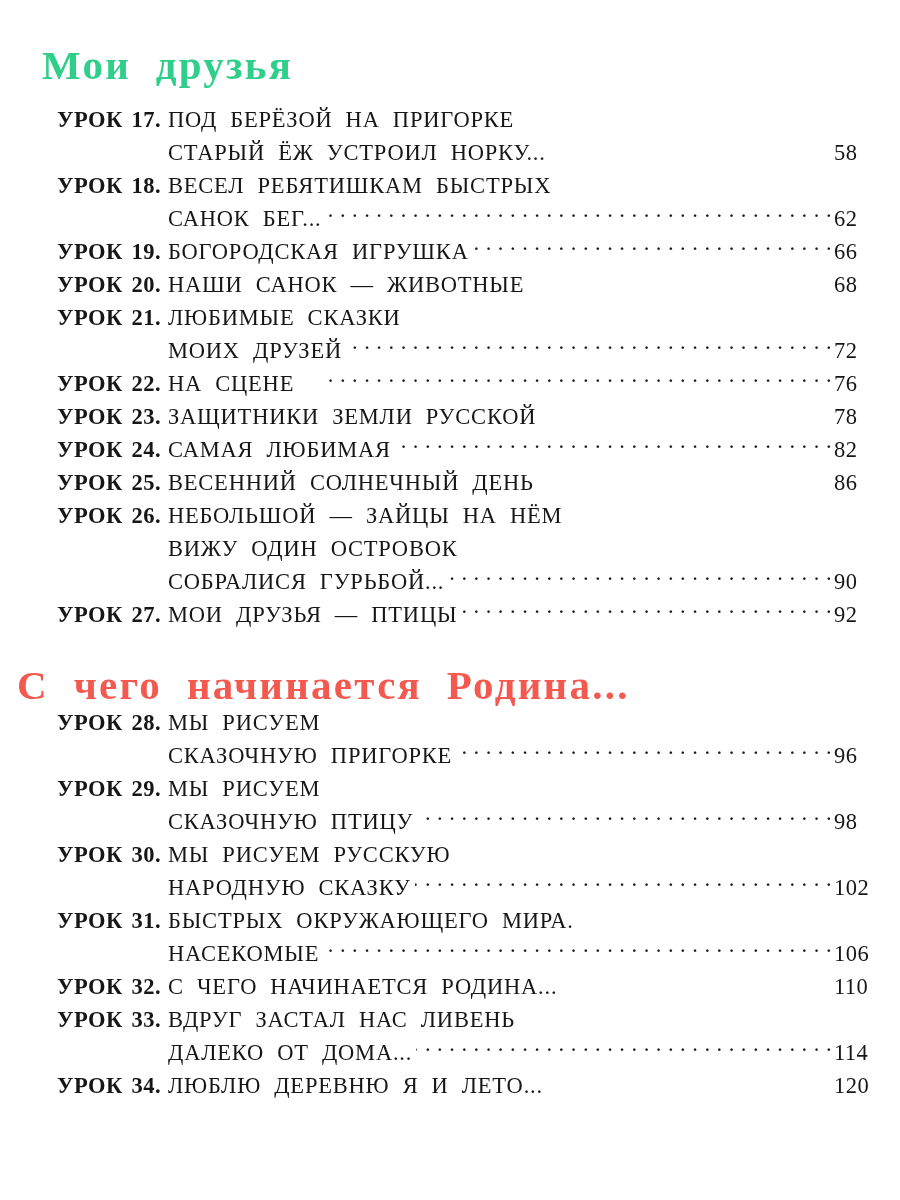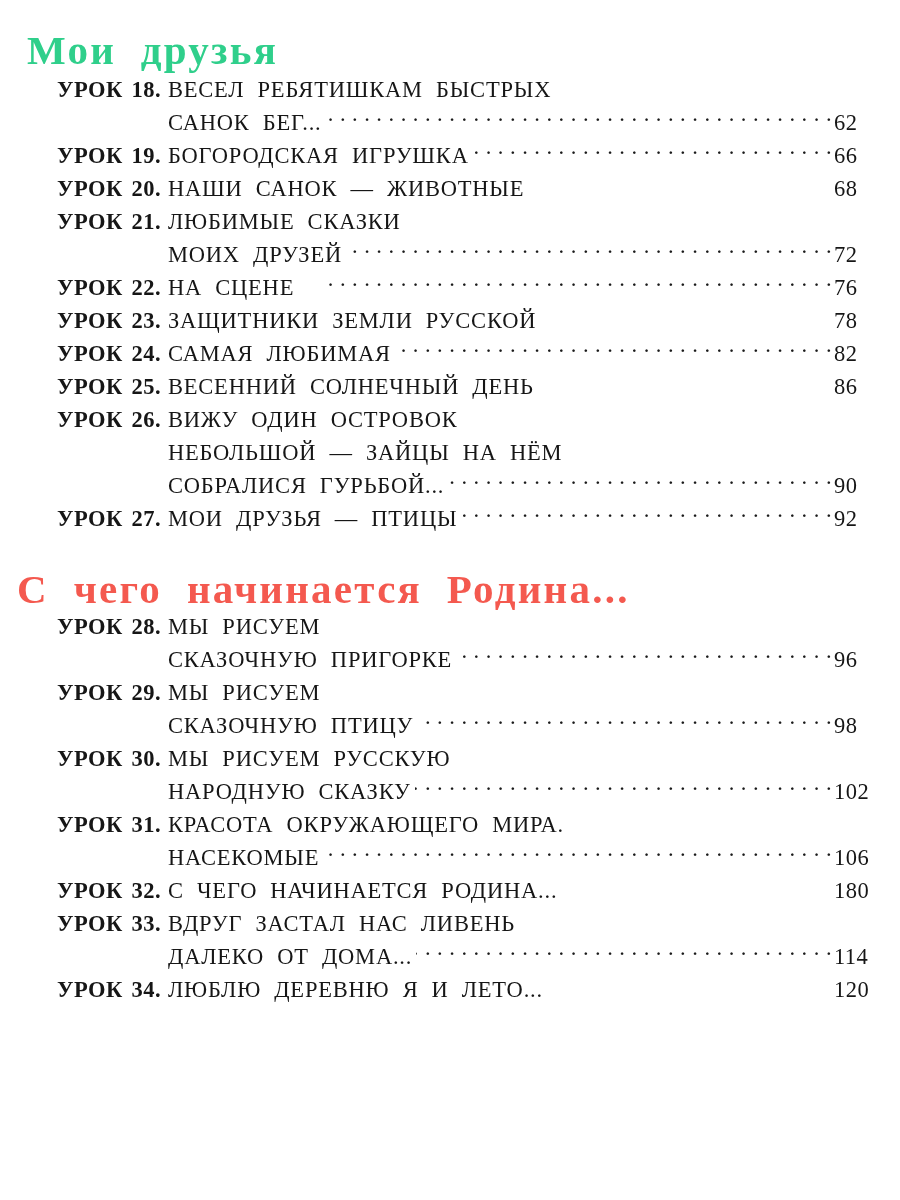--- a/index.html
+++ b/index.html
@@ -29,21 +29,21 @@
   .section-heading {
     font-weight: bold;
     letter-spacing: 0.055em;
     word-spacing: 0.30em;
     white-space: nowrap;
     line-height: 1;
   }
   .section-heading.green {
     color: #2fcf8b;
     font-size: 41px;
-    margin: 2px;
+    margin: 17px;
     padding: 28px 0 0 25px;
   }
   .section-heading.red {
     color: #f4594f;
     font-size: 41px;
     margin: 0;
     padding: 34px 0 0 17px;
   }
 
   
@@ -117,20 +117,35 @@
   .page-num.empty { visibility: hidden; }
 </style>
 </head>
 <body>
 
 <div class="page">
 
   <h2 class="section-heading green" style="color: rgb(47, 207, 139);">Мои друзья</h2>
   <ul class="toc" id="toc-list-0">
       <li class="toc-entry">
+        <div class="entry-label">УРОК 17.</div>
+        <div class="entry-body">
+          <div class="title-line">
+            <span class="title-text">ПОД БЕРЁЗОЙ НА ПРИГОРКЕ</span>
+            <span class="leader none"></span>
+            <span class="page-num empty">58</span>
+          </div>
+          <div class="title-line">
+            <span class="title-text">СТАРЫЙ ЁЖ УСТРОИЛ НОРКУ...</span>
+            <span class="leader none"></span>
+            <span class="page-num">58</span>
+          </div>
+        </div>
+      </li>
+      <li class="toc-entry">
         <div class="entry-label">УРОК 18.</div>
         <div class="entry-body">
           <div class="title-line">
             <span class="title-text">ВЕСЕЛ РЕБЯТИШКАМ БЫСТРЫХ</span>
             <span class="leader none"></span>
             <span class="page-num empty">62</span>
           </div>
           <div class="title-line">
             <span class="title-text">САНОК БЕГ...</span>
             <span class="leader"></span>
@@ -210,26 +225,26 @@
             <span class="title-text">ВЕСЕННИЙ СОЛНЕЧНЫЙ ДЕНЬ</span>
             <span class="leader none"></span>
             <span class="page-num">86</span>
           </div>
         </div>
       </li>
       <li class="toc-entry">
         <div class="entry-label">УРОК 26.</div>
         <div class="entry-body">
           <div class="title-line">
+            <span class="title-text">НЕБОЛЬШОЙ — ЗАЙЦЫ НА НЁМ</span>
+            <span class="leader none"></span>
+            <span class="page-num empty">90</span>
+          </div>
+          <div class="title-line">
             <span class="title-text">ВИЖУ ОДИН ОСТРОВОК</span>
-            <span class="leader none"></span>
-            <span class="page-num empty">90</span>
-          </div>
-          <div class="title-line">
-            <span class="title-text">НЕБОЛЬШОЙ — ЗАЙЦЫ НА НЁМ</span>
             <span class="leader none"></span>
             <span class="page-num empty">90</span>
           </div>
           <div class="title-line">
             <span class="title-text">СОБРАЛИСЯ ГУРЬБОЙ...</span>
             <span class="leader"></span>
             <span class="page-num">90</span>
           </div>
         </div>
       </li>
@@ -289,38 +304,38 @@
             <span class="title-text">НАРОДНУЮ СКАЗКУ</span>
             <span class="leader"></span>
             <span class="page-num">102</span>
           </div>
         </div>
       </li>
       <li class="toc-entry">
         <div class="entry-label">УРОК 31.</div>
         <div class="entry-body">
           <div class="title-line">
-            <span class="title-text">КРАСОТА ОКРУЖАЮЩЕГО МИРА.</span>
+            <span class="title-text">БЫСТРЫХ ОКРУЖАЮЩЕГО МИРА.</span>
             <span class="leader none"></span>
             <span class="page-num empty">106</span>
           </div>
           <div class="title-line">
             <span class="title-text">НАСЕКОМЫЕ</span>
             <span class="leader"></span>
             <span class="page-num">106</span>
           </div>
         </div>
       </li>
       <li class="toc-entry">
         <div class="entry-label">УРОК 32.</div>
         <div class="entry-body">
           <div class="title-line">
             <span class="title-text">С ЧЕГО НАЧИНАЕТСЯ РОДИНА...</span>
             <span class="leader none"></span>
-            <span class="page-num">180</span>
+            <span class="page-num">110</span>
           </div>
         </div>
       </li>
       <li class="toc-entry">
         <div class="entry-label">УРОК 33.</div>
         <div class="entry-body">
           <div class="title-line">
             <span class="title-text">ВДРУГ ЗАСТАЛ НАС ЛИВЕНЬ</span>
             <span class="leader none"></span>
             <span class="page-num empty">114</span>

